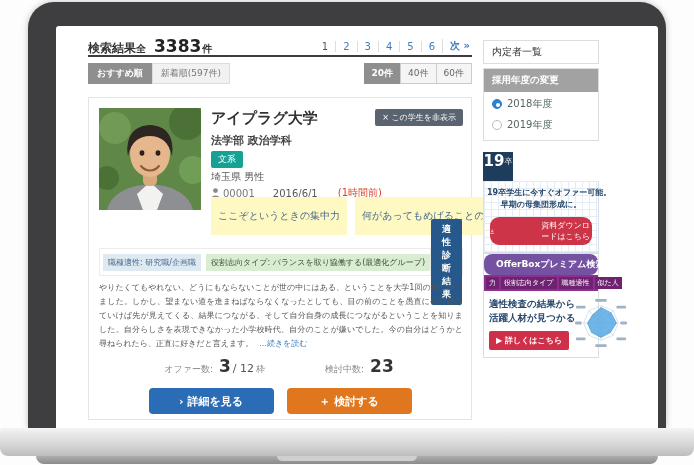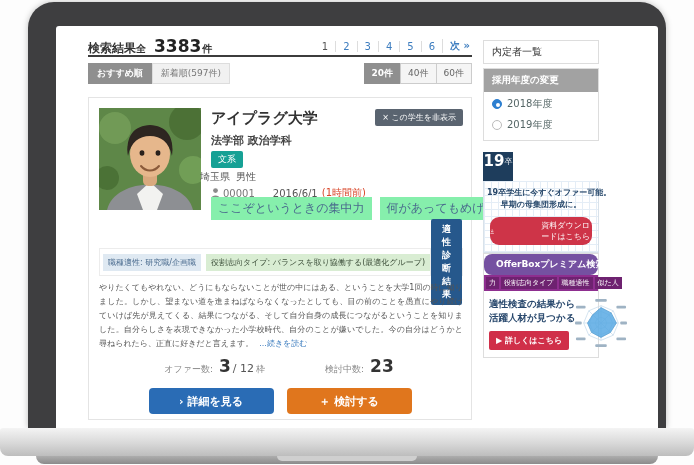--- a/index.html
+++ b/index.html
@@ -48,29 +48,29 @@
   
   .card { position:absolute; left:0; top:71px; width:384px; height:323px;
     background:#fff; border:1px solid #e4e4e4; }
   .photo { position:absolute; left:10px; top:10px; width:102px; height:102px; overflow:hidden; }
   .hide-btn { position:absolute; right:8px; top:11px; background:#5a6470; color:#fff;
     font-size:8px; padding:3px 7px; border-radius:2px; cursor:pointer; }
   .uni-name { position:absolute; left:122px; top:11px; font-size:15px; font-weight:bold; color:#333; }
   .faculty { position:absolute; left:122px; top:35px; font-size:11px; font-weight:bold; color:#444; }
   .cat-badge { position:absolute; left:122px; top:53px; background:#16a195; color:#fff;
     font-size:9px; padding:2px 7px; border-radius:2px; }
-  .loc-gender { position:absolute; left:111px; top:72px; font-size:10px; color:#555;font-family:Liberation Mono, monospace; }
+  .loc-gender { position:absolute; left:122px; top:72px; font-size:10px; color:#555; }
   .id-row { position:absolute; left:122px; top:88px; display:flex; align-items:center; font-size:10px; }
   .id-num { color:#777; margin-left:3px; }
   .upd-date { color:#555; margin-left:18px; }
-  .time-ago { color:#d9472b; margin-left:4px; }
+  .time-ago { color:#d9472b; margin-left:20px; }
 
   .tag-row1 { position:absolute; left:122px; top:99px; display:flex; }
   .tag-row2 { position:absolute; left:122px; top:120px; display:flex; }
-  .s-tag { background:#86efac; color:#49698c; font-size:12px; padding:3px 7px; margin-right:8px; white-space:nowrap; }
+  .s-tag { background:#fef9c3; color:#49698c; font-size:10px; padding:12px 7px; margin-right:8px; white-space:nowrap; }
 
   .apt-box { position:absolute; left:10px; top:150px; width:364px; height:28px;
     border:1px solid #ececec; display:flex; align-items:center; }
   .apt-cell-left { flex:1; display:flex; align-items:center; padding-left:3px; height:100%; }
   .apt-cell-right { width:82px; height:100%; border-left:1px solid #ececec;
     display:flex; align-items:center; justify-content:center; }
   .apt-chip-job { background:#dfe9f2; color:#4a6b8e; font-size:8px; padding:3px 5px; margin-right:5px; white-space:nowrap; }
   .apt-chip-role { background:#d9edd3; color:#3d4f3a; font-size:8px; padding:3px 5px; white-space:nowrap; }
   .apt-result-btn { background:#26588c; color:#fff; font-size:9px; font-weight:bold;
     padding:4px 8px; border:none; border-radius:2px; cursor:pointer; }

